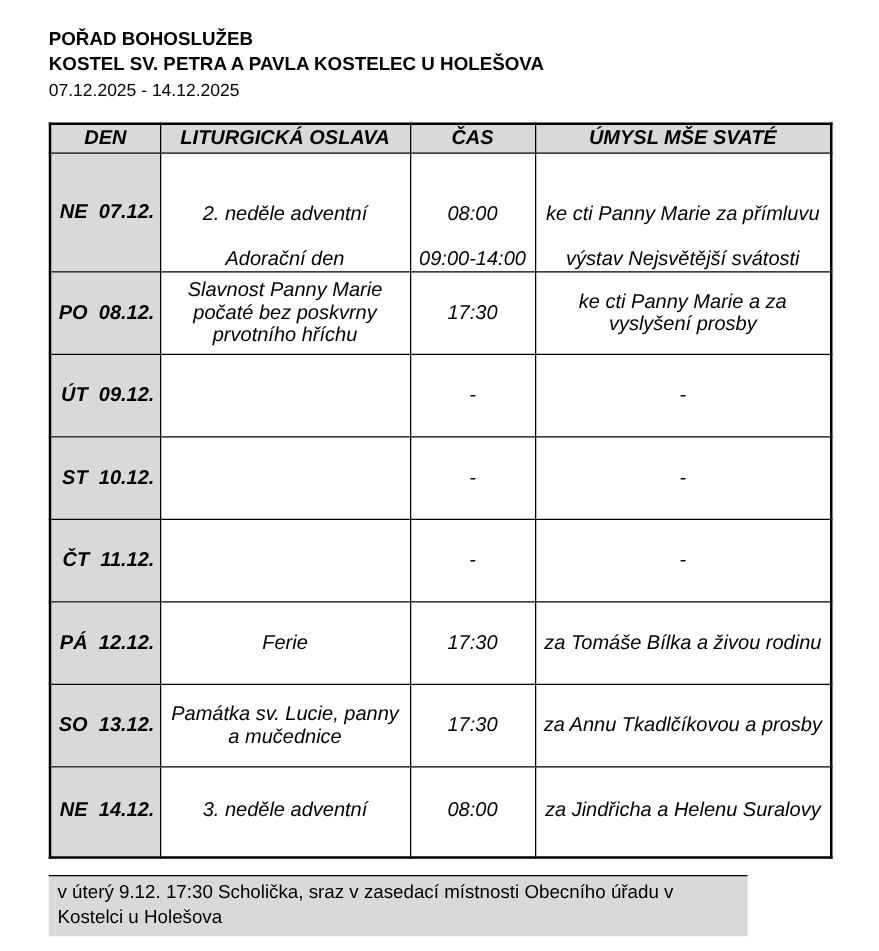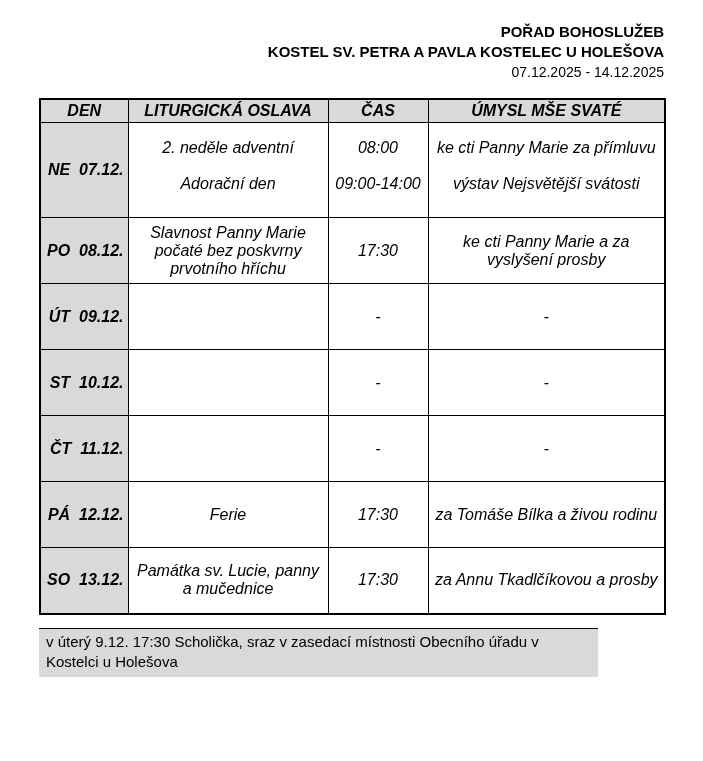--- a/index.html
+++ b/index.html
@@ -14,21 +14,21 @@
   .page {
     width: 703px;
     height: 761px;
     box-sizing: border-box;
     padding: 22px 0 0 39px;
     background: #ffffff;
     overflow: hidden;
   }
   .titles {
     width: 625px;
-    text-align: right;
+    text-align: left;
   }
   .title-line {
     font-size: 15px;
     font-weight: bold;
     line-height: 20px;
   }
   .date-range {
     font-size: 14px;
     line-height: 20px;
   }
@@ -63,21 +63,21 @@
   td.c {
     text-align: center;
     vertical-align: middle;
     line-height: 18px;
   }
   tr.row { height: 66px; }
   tr.row-tall { height: 95px; }
   tr.row-last { height: 72px; }
   td.dual {
     vertical-align: bottom;
-    padding-bottom: 24px;
+    padding-bottom: 0;
   }
   td.dual .l1 {
     margin-bottom: 18px;
   }
   .footer-note {
     box-sizing: border-box;
     width: 559px;
     margin-top: 13px;
     background: #d9d9d9;
     border-top: 1px solid #000000;
@@ -165,19 +165,25 @@
         <td class="c">za Tomáše Bílka a živou rodinu</td>
       </tr>
 
       <tr class="row">
         <td class="day-cell">SO  13.12.</td>
         <td class="c">Památka sv. Lucie, panny a mučednice</td>
         <td class="c">17:30</td>
         <td class="c">za Annu Tkadlčíkovou a prosby</td>
       </tr>
 
+      <tr class="row-last row">
+        <td class="day-cell">NE  14.12.</td>
+        <td class="c">3. neděle adventní</td>
+        <td class="c">08:00</td>
+        <td class="c">za Jindřicha a Helenu Suralovy</td>
+      </tr>
 
     </tbody>
   </table>
 
   <div class="footer-note">v úterý 9.12. 17:30 Scholička, sraz v zasedací místnosti Obecního úřadu v Kostelci u Holešova</div>
 
 </div>
 
 </body></html>

